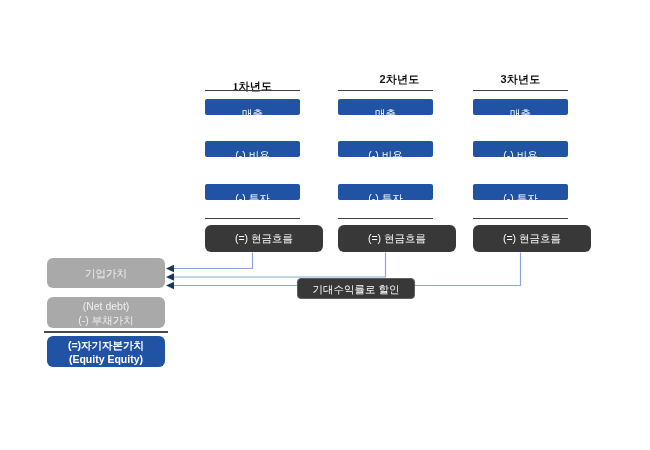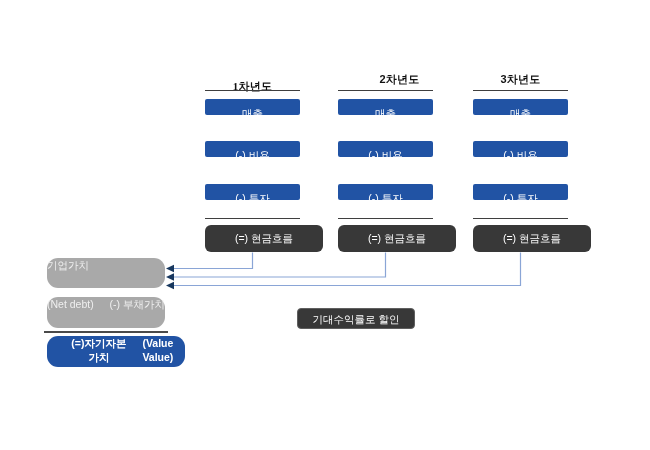--- a/index.html
+++ b/index.html
@@ -63,47 +63,48 @@
     border-radius: 6px;
     color: #ffffff;
     font-size: 10.5px;
     text-align: center;
     line-height: 27px;
   }
   .side-box {
     position: absolute;
     left: 47px;
     width: 118px;
-    border-radius: 11px;
+    border-radius: 6px;
     text-align: center;
     font-size: 10.5px;
     line-height: 14px;
     display: flex;
-    justify-content: space-between;
+    flex-direction: column;
+    justify-content: center;
   }
   .side-box.gray {
     background: #A9A9A9;
     color: #EFEFEF;
   }
   .side-box.blue {
     background: #2153A4;
     color: #ffffff;
     font-weight: bold;
   }
   .equity-sep {
     position: absolute;
     left: 44px;
     width: 124px;
     height: 2px;
     background: #4a4a4a;
   }
   .discount-box {
     position: absolute;
     left: 297px;
-    top: 308px;
+    top: 278px;
     width: 118px;
     height: 21px;
     background: #383838;
     border: 1px solid #5f5f5f;
     border-radius: 4px;
     color: #ffffff;
     font-size: 10.5px;
     text-align: center;
     line-height: 21px;
     box-sizing: border-box;
@@ -148,20 +149,20 @@
   <div class="result-box" style="left:473px; top:225px;">(=) 현금흐름</div>
 
   <div class="side-box gray" style="top:258px; height:30px;">
     <span>기업가치</span>
   </div>
   <div class="side-box gray" style="top:297px; height:31px;">
     <span>(Net debt)</span>
     <span>(-) 부채가치</span>
   </div>
   <div class="equity-sep" style="top:331px;"></div>
-  <div class="side-box blue" style="top:336px; height:31px;padding-left:20px;">
+  <div class="side-box blue" style="top:336px; height:31px;">
     <span>(=)자기자본가치</span>
-    <span>(Value Value)</span>
+    <span>(Equity Equity)</span>
   </div>
 
   <div class="discount-box">기대수익률로 할인</div>
 
 </div>
 
 </body></html>

